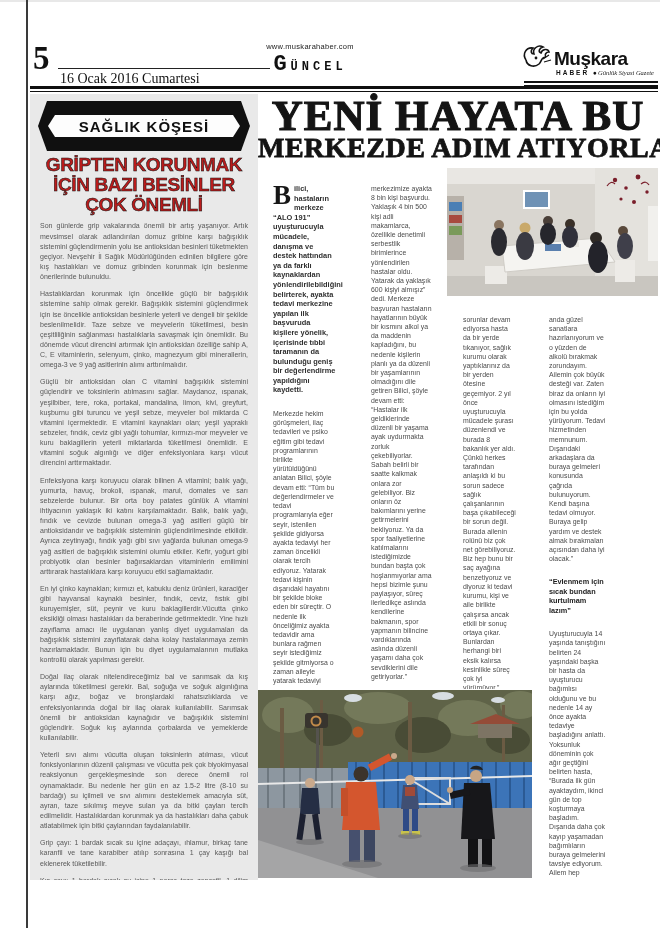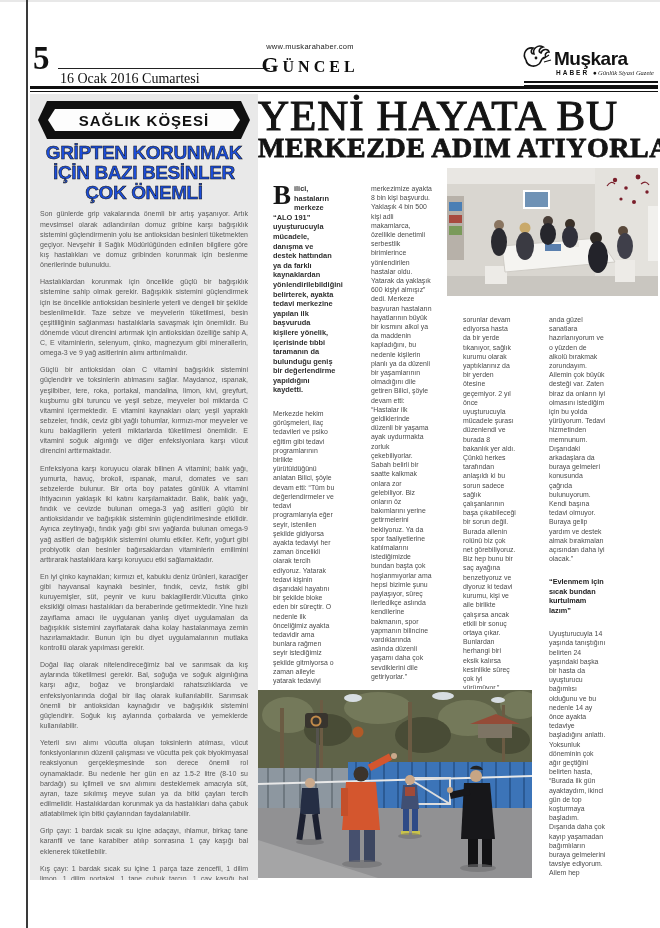--- a/index.html
+++ b/index.html
@@ -9,46 +9,46 @@
   .scan-top{position:absolute;left:0;top:0;width:660px;height:2px;background:#e8e8e8;}
 
   
   .pgnum{position:absolute;left:33px;top:42px;font-family:"Liberation Serif",serif;
          font-weight:bold;font-size:33px;line-height:1;color:#111;}
   .pgline{position:absolute;left:58px;top:68px;width:212px;height:1px;background:#222;}
   .pgdate{position:absolute;left:60px;top:71px;font-family:"Liberation Serif",serif;
           font-size:14px;color:#111;}
   .masthead-center{position:absolute;left:230px;top:42px;width:160px;text-align:center;}
   .site{font-size:7.5px;color:#222;letter-spacing:.3px;}
-  .section-name{font-family:Liberation Serif, serif;font-weight:bold;font-size:16px;
+  .section-name{font-family:Liberation Mono, monospace;font-weight:bold;font-size:12px;
         letter-spacing:4px;color:#101010;margin-top:1px;}
   .section-name::first-letter{font-size:22px;}
   .logo{position:absolute;left:520px;top:40px;width:138px;height:42px;}
   .logo-rule1{position:absolute;left:524px;top:81px;width:134px;height:2px;background:#111;}
   .logo-rule2{position:absolute;left:524px;top:85px;width:134px;height:1px;background:#111;}
   .rule-thick{position:absolute;left:30px;top:86px;width:628px;height:3px;background:#0f0f0f;}
   .rule-thin{position:absolute;left:30px;top:91px;width:628px;height:1px;background:#0f0f0f;}
 
   
   .health{position:absolute;left:30px;top:94px;width:228px;height:786px;background:#e9e9e9;
           overflow:hidden;}
   .banner-outer{margin:7px 8px 4px 8px;background:#101010;
      clip-path:polygon(0 50%,9px 0,calc(100% - 9px) 0,100% 50%,calc(100% - 9px) 100%,9px 100%);
-     padding:8px 10px;}
+     padding:14px 10px;}
   .banner-inner{background:#fdfdfd;text-align:center;
      clip-path:polygon(0 50%,7px 0,calc(100% - 7px) 0,100% 50%,calc(100% - 7px) 100%,7px 100%);
      font-weight:bold;font-size:15px;letter-spacing:1px;color:#101010;padding:3px 0 2px 0;}
   .health-headline{margin:4px 4px 6px 4px;text-align:center;font-weight:bold;font-size:19px;
-     line-height:1.06;color:#1d4ed8;letter-spacing:-.4px;-webkit-text-stroke:.5px #121212;}
+     line-height:1.06;color:#b91c1c;letter-spacing:-.4px;-webkit-text-stroke:.5px #121212;}
   .health-body{margin:0 10px;color:#585858;font-size:7px;line-height:1.45;text-align:justify;}
   .health-body p{margin:0 0 7px 0;}
 
   
-  .headline1{position:absolute;left:258px;top:94px;width:400px;text-align:left;
-     font-family:"Liberation Serif",serif;font-weight:normal;font-size:43px;line-height:1;
+  .headline1{position:absolute;left:258px;top:94px;width:400px;text-align:center;
+     font-family:"Liberation Serif",serif;font-weight:bold;font-size:43px;line-height:1;
      color:#141414;letter-spacing:1px;-webkit-text-stroke:1.1px #141414;white-space:nowrap;}
   .headline2{position:absolute;left:258px;top:134px;width:400px;text-align:center;
      font-family:"Liberation Serif",serif;font-weight:bold;font-size:28px;line-height:1;
      color:#141414;letter-spacing:.5px;-webkit-text-stroke:.8px #141414;white-space:nowrap;}
 
   .ncol{position:absolute;font-size:6.9px;line-height:9.2px;color:#4b4b4b;overflow:hidden;}
   .col1{left:259px;top:170px;width:92px;height:517px;}
   .col2{left:357px;top:170px;width:89px;height:517px;}
   .col3{left:449px;top:301px;width:81px;height:388px;}
   .col4{left:535px;top:301px;width:85px;height:578px;}

